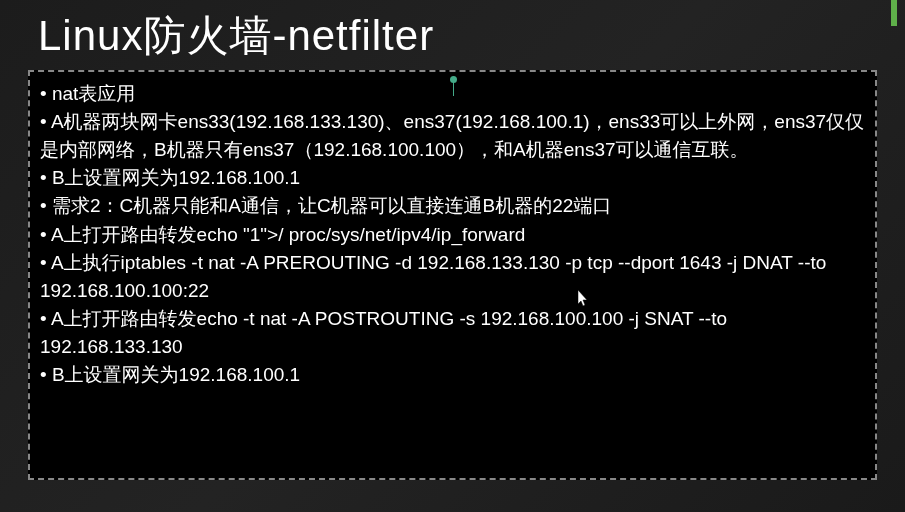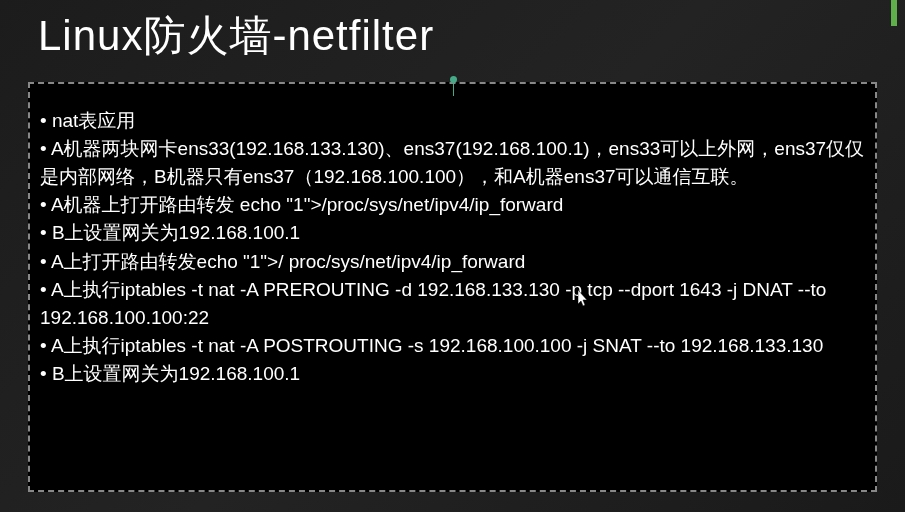--- a/index.html
+++ b/index.html
@@ -1,41 +1,41 @@
 <!DOCTYPE html>
 <html><head>
 <meta charset="utf-8">
 <style>
 html,body{margin:0;padding:0;width:905px;height:512px;background:#1a1a1a;font-family:"Microsoft YaHei","PingFang SC",Arial,sans-serif;overflow:hidden}
 .slide{position:relative;width:905px;height:512px;background:linear-gradient(135deg,#1c1c1c 0%,#232323 50%,#1a1a1a 100%);box-sizing:border-box}
 .title{color:#fff;font-size:42px;font-weight:300;padding:8px 0 4px 38px;letter-spacing:1px}
-.content-box{margin:14px 28px 0 28px;border:2px dashed #888;padding:23px 10px 8px 10px;background:#000;color:#fff;font-size:19px;line-height:1.48;box-sizing:border-box;height:410px}
+.content-box{margin:2px 28px 0 28px;border:2px dashed #888;padding:8px 10px 8px 10px;background:#000;color:#fff;font-size:19px;line-height:1.48;box-sizing:border-box;height:410px}
 .content-box p{margin:0;padding:0}
 .bullet{white-space:pre-wrap}
 .rotate-handle{position:absolute;left:50%;top:82px;width:1px;height:14px;background:#4a8}
 .rotate-dot{position:absolute;left:50%;top:76px;width:7px;height:7px;margin-left:-3px;border-radius:50%;background:#4a8}
 .accent{position:absolute;right:8px;top:0;width:6px;height:26px;background:#5fb04a}
 .cursor{position:absolute;left:578px;top:290px;color:#fff;font-size:14px;pointer-events:none}
 </style>
 </head>
 <body>
 
 <div class="slide">
   <div class="accent"></div>
   <div class="title">Linux防火墙-netfilter</div>
   <div class="rotate-dot"></div>
   <div class="rotate-handle"></div>
   <div class="content-box">
     <p class="bullet">• <span>nat表应用</span></p>
     <p class="bullet">• <span>A机器两块网卡ens33(192.168.133.130)、ens37(192.168.100.1)，ens33可以上外网，ens37仅仅是内部网络，B机器只有ens37（192.168.100.100），和A机器ens37可以通信互联。</span></p>
-    <p class="bullet">• <span>A机器上打开路由转发 echo "1"&gt;/proc/sys/net/ipv4/ip_forward</span></p>
     <p class="bullet">• <span>B上设置网关为192.168.100.1</span></p>
+    <p class="bullet">• <span>需求2：C机器只能和A通信，让C机器可以直接连通B机器的22端口</span></p>
     <p class="bullet">• <span>A上打开路由转发echo "1"&gt;/ proc/sys/net/ipv4/ip_forward</span></p>
     <p class="bullet">•<span> A上执行iptables -t nat -A PREROUTING -d 192.168.133.130 -p tcp --dport 1643 -j DNAT --to 192.168.100.100:22</span></p>
-    <p class="bullet">•<span> A上执行iptables -t nat -A POSTROUTING -s 192.168.100.100 -j SNAT --to 192.168.133.130</span></p>
+    <p class="bullet">•<span> A上打开路由转发echo -t nat -A POSTROUTING -s 192.168.100.100 -j SNAT --to 192.168.133.130</span></p>
     <p class="bullet">• <span>B上设置网关为192.168.100.1</span></p>
   </div>
   <div class="cursor">
     <svg width="12" height="18" viewBox="0 0 12 18">
         <path d="M0 0 L0 14 L3 11 L5 16 L7 15 L5 10 L9 10 Z" fill="#fff" stroke="#000" stroke-width="0.5"></path>
       </svg>
   </div>
 </div>
 
 </body></html>

